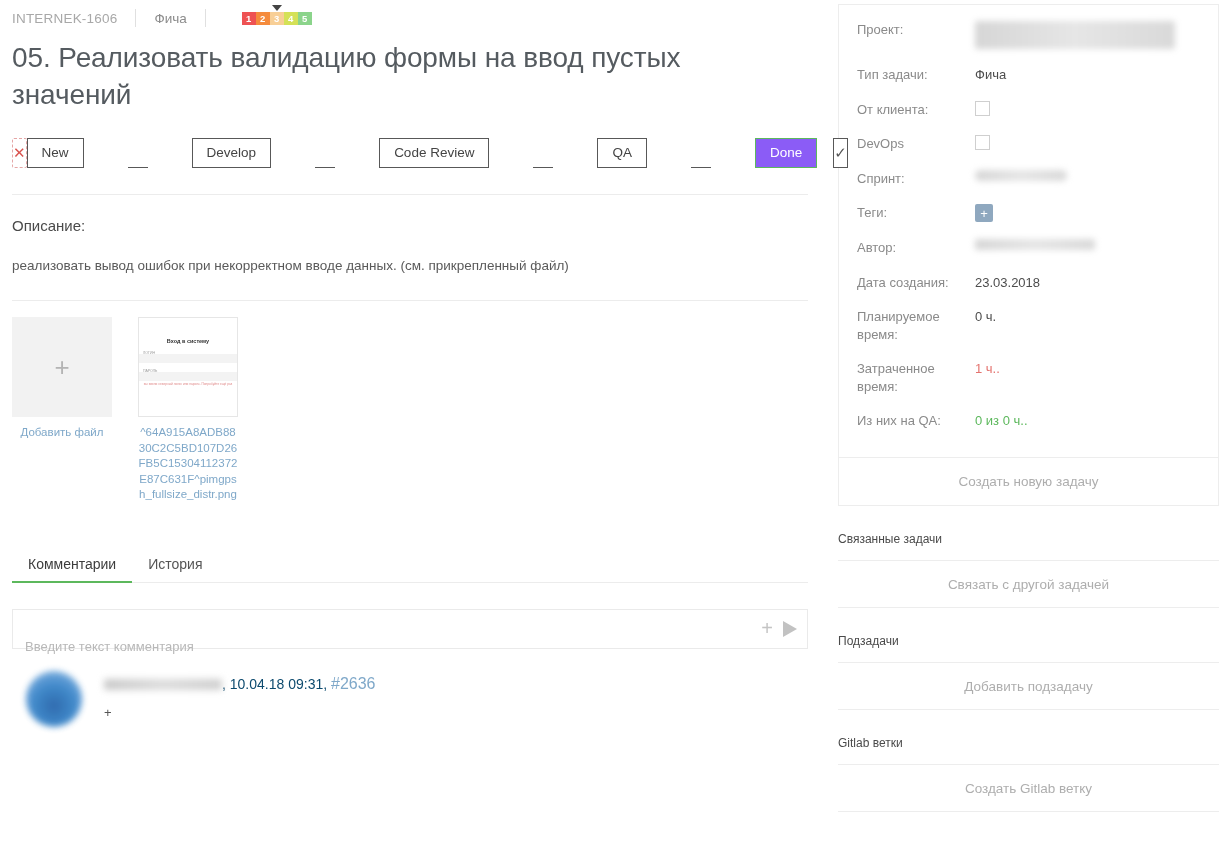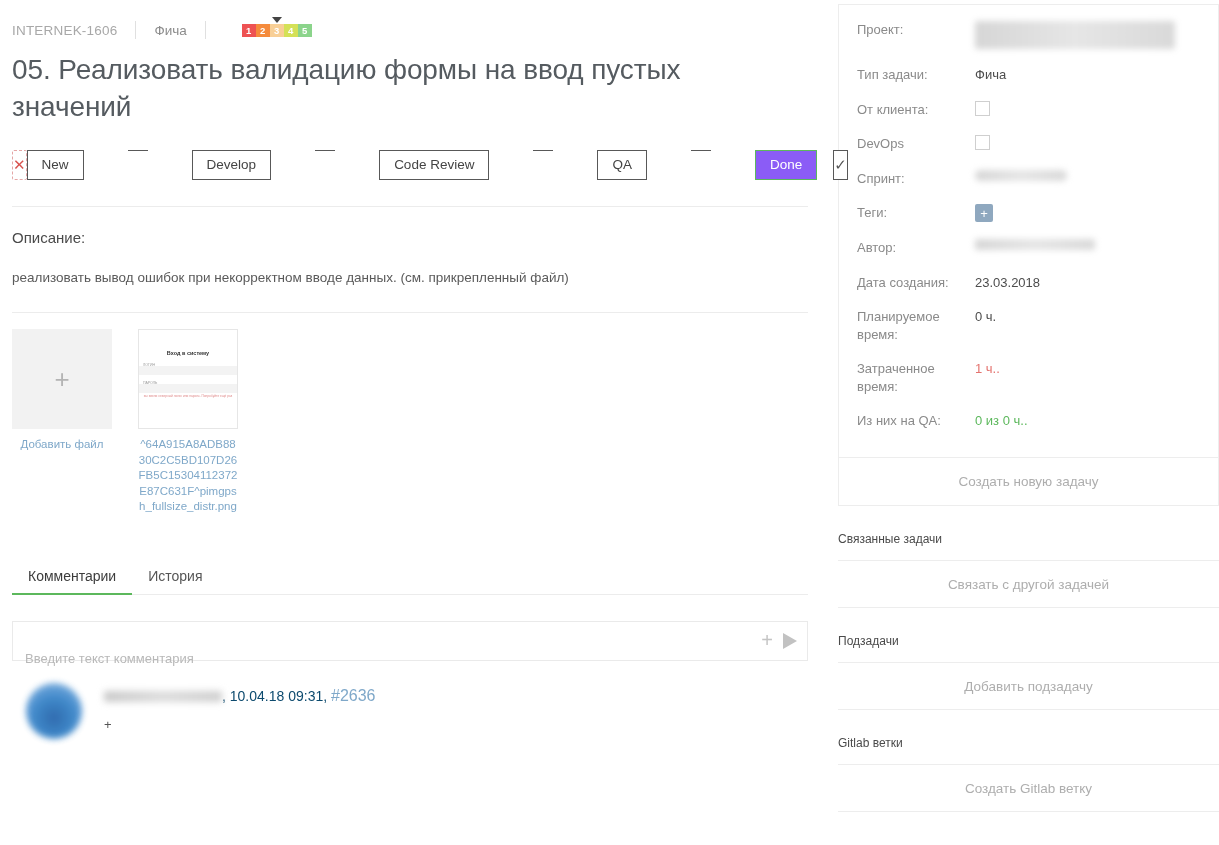--- a/index.html
+++ b/index.html
@@ -10,21 +10,21 @@
     font-family: "Liberation Sans", sans-serif;
     color: #4a4a4a;
     overflow: hidden;
   }
   .page { position: relative; width: 1219px; height: 845px; display: flex; }
 
   
   .main-col { width: 820px; padding: 0 12px 0 12px; position: relative; }
 
   
-  .breadcrumb { display: flex; align-items: center; height: 30px; padding-top: 6px; margin-top: 12px; }
+  .breadcrumb { display: flex; align-items: center; height: 30px; padding-top: 6px; }
   .bc-key { color: #a8a8a8; font-size: 13.5px; letter-spacing: .2px; }
   .bc-sep { width: 1px; height: 18px; background: #e0e0e0; margin: 0 18px; }
   .bc-type { color: #8c8c8c; font-size: 13.5px; }
   .prio-wrap { position: relative; margin-left: 18px; }
   .prio-marker {
     position: absolute; top: -7px; left: 0; width: 0; height: 0;
     border-left: 5px solid transparent; border-right: 5px solid transparent;
     border-top: 6px solid #444;
   }
   .prio { display: flex; }
@@ -186,21 +186,21 @@
             <span style="background: rgb(139, 212, 139);">5</span>
           </div>
       </div>
     </div>
 
     <h1 class="title">05. Реализовать валидацию формы на ввод пустых значений</h1>
 
     <div class="workflow">
       <div class="wf-x">✕</div>
       <div class="wf-gap"></div>
-      <div id="wf-steps" style="display:flex;align-items:flex-start;gap:44px;">
+      <div id="wf-steps" style="display:flex;align-items:flex-end;gap:44px;">
           <div class="wf-btn">New</div>
           <div class="wf-link"></div>
           <div class="wf-btn">Develop</div>
           <div class="wf-link"></div>
           <div class="wf-btn">Code Review</div>
           <div class="wf-link"></div>
           <div class="wf-btn">QA</div>
           <div class="wf-link"></div>
           <div class="wf-btn active">Done</div>
         </div>

